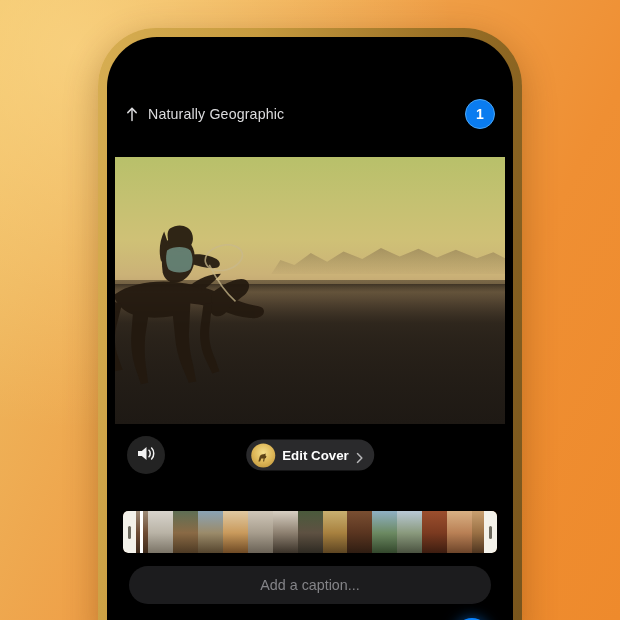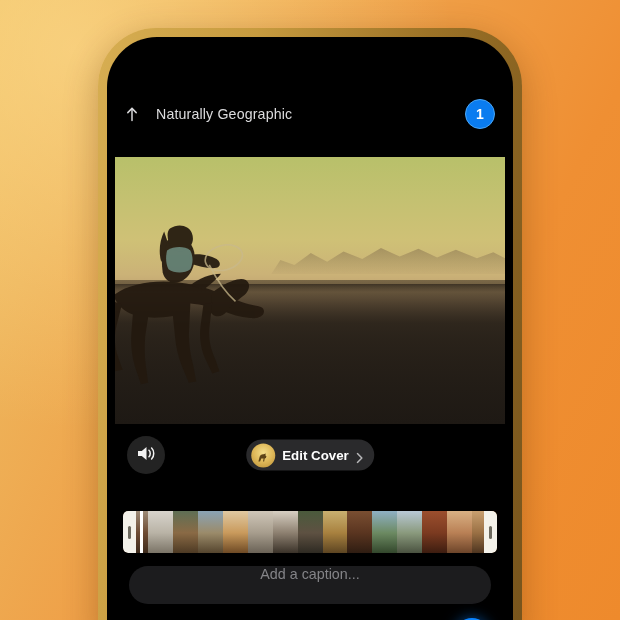--- a/index.html
+++ b/index.html
@@ -61,21 +61,21 @@
     top: 62px;
     height: 30px;
     display: flex;
     align-items: center;
     padding: 0 18px 0 19px;
     box-sizing: border-box;
   }
   .hdr-left {
     display: flex;
     align-items: center;
-    gap: 18px;
+    gap: 10px;
   }
   .up-arrow-ic {
     width: 12px; height: 15px;
     display: block;
   }
   .hdr-title {
     color: #dcdcde;
     font-size: 14.2px;
     letter-spacing: 0.15px;
     white-space: nowrap;
@@ -269,20 +269,21 @@
   
   .caption-field {
     position: absolute;
     left: 22px;
     right: 22px;
     top: 529px;
     height: 38px;
     border-radius: 19px;
     background: #1c1c1e;
     display: flex;
+    align-items: center;
     justify-content: center;
   }
   .caption-placeholder {
     color: #848488;
     font-size: 14.3px;
   }
 
   
   .toolbar {
     position: absolute;

